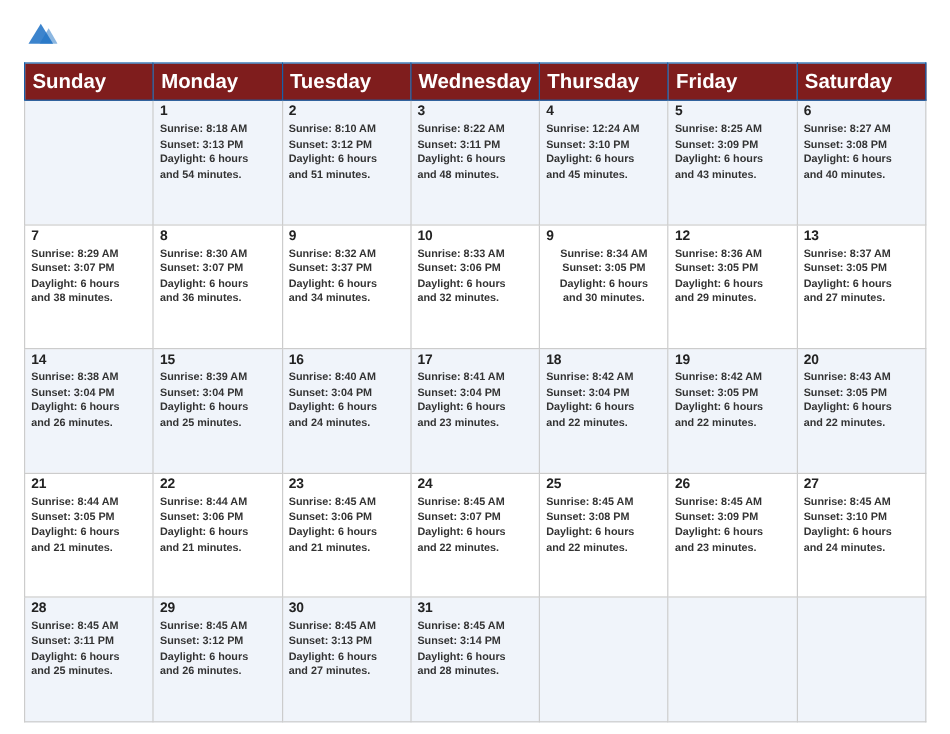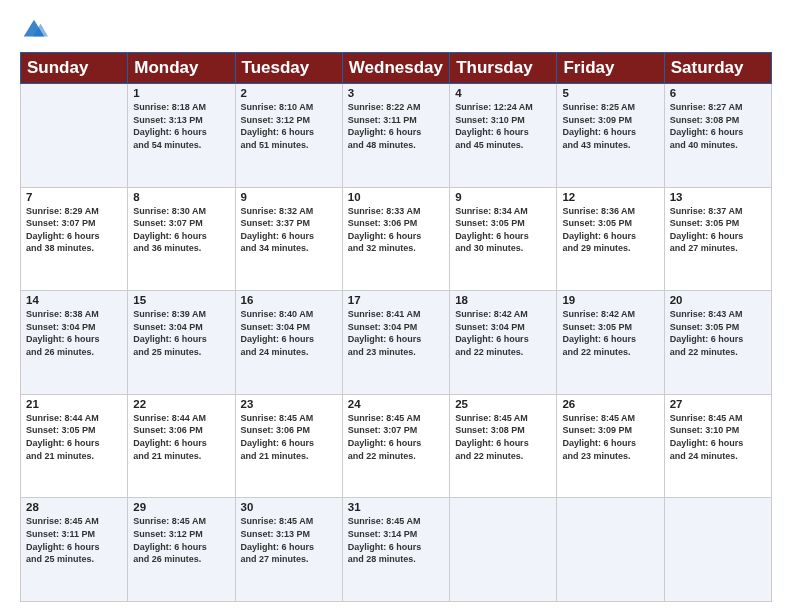--- a/index.html
+++ b/index.html
@@ -201,21 +201,21 @@
           </td>
           <td>
             <span class="day-num">10</span>
             <div class="cell-info" style="white-space: pre-line;">Sunrise: 8:33 AM
 Sunset: 3:06 PM
 Daylight: 6 hours
 and 32 minutes.</div>
           </td>
           <td>
             <span class="day-num">9</span>
-            <div class="cell-info" style="white-space: pre-line;">Sunrise: 8:34 AM
+            <div class="cell-info" style="white-space: pre-line; text-align: center;">Sunrise: 8:34 AM
 Sunset: 3:05 PM
 Daylight: 6 hours
 and 30 minutes.</div>
           </td>
           <td>
             <span class="day-num">12</span>
             <div class="cell-info" style="white-space: pre-line;">Sunrise: 8:36 AM
 Sunset: 3:05 PM
 Daylight: 6 hours
 and 29 minutes.</div>

